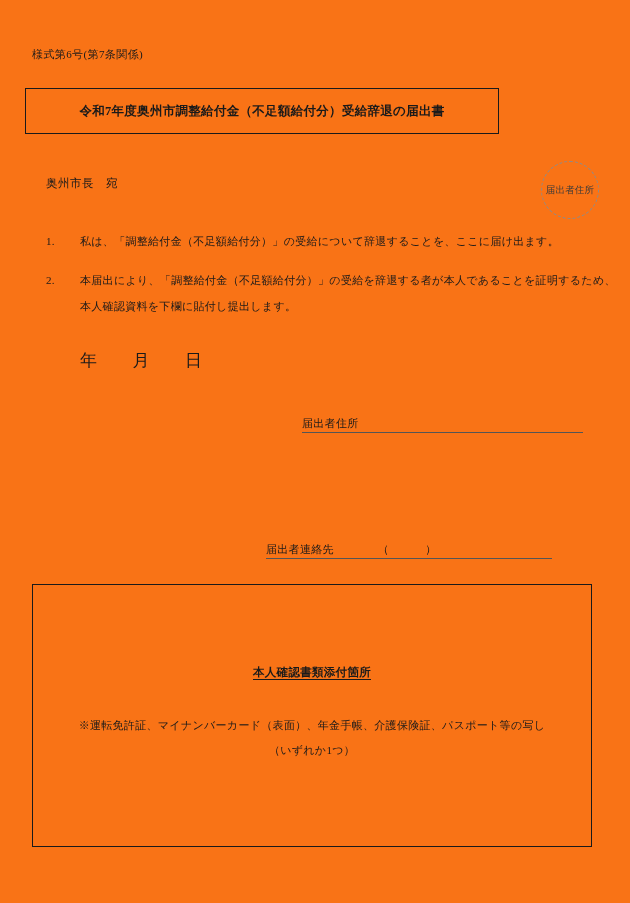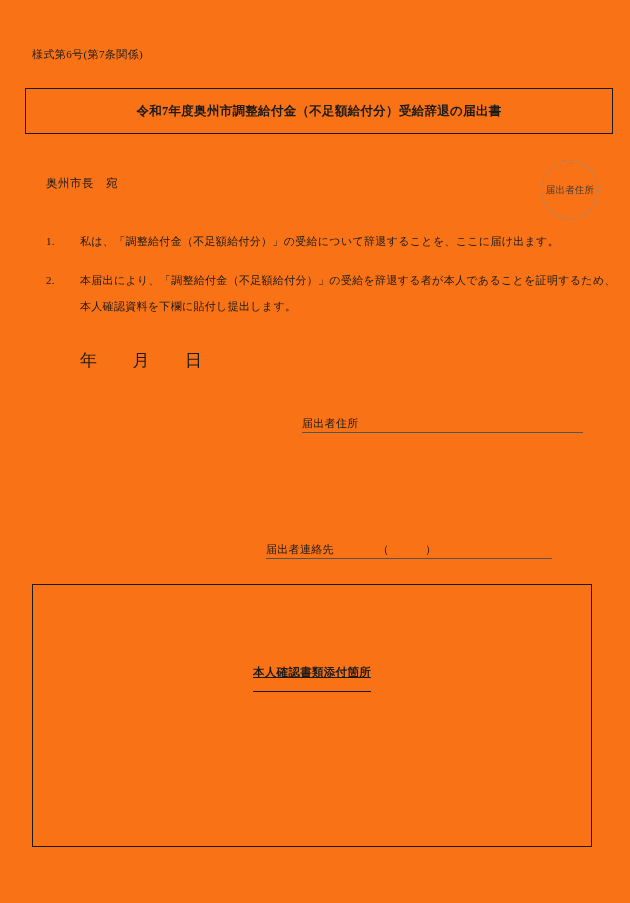--- a/index.html
+++ b/index.html
@@ -27,21 +27,21 @@
     font-size: 11px;
     letter-spacing: 0.4px;
     white-space: nowrap;
   }
 
   
   .title-box {
     position: absolute;
     left: 25px;
     top: 88px;
-    width: 588px;
+    width: 474px;
     height: 46px;
     border: 1.6px solid #1a1a1a;
     box-sizing: border-box;
     display: flex;
     align-items: center;
     justify-content: center;
   }
   .title-text {
     font-size: 12.5px;
     font-weight: bold;
@@ -160,22 +160,21 @@
     left: 0;
     right: 0;
     top: 80px;
     text-align: center;
     font-size: 11.5px;
     font-weight: bold;
     letter-spacing: 0.3px;
   }
   .attach-heading span {
     border-bottom: 1.2px solid #1a1a1a;
-    padding-bottom: 13px;
-    text-decoration: underline;
+    padding-bottom: 1px;
   }
   .attach-note {
     position: absolute;
     left: 0;
     right: 0;
     top: 128px;
     text-align: center;
     font-size: 11px;
     line-height: 25px;
     letter-spacing: 0.3px;
@@ -233,15 +232,19 @@
       <span>（</span>
       <span class="inner-gap"></span>
       <span>）</span>
     </span>
   </div>
 
   <div class="attach-box">
     <div class="attach-heading">
       <span>本人確認書類添付箇所</span>
     </div>
+    <div class="attach-note">
+      <div>※運転免許証、マイナンバーカード（表面）、年金手帳、介護保険証、パスポート等の写し</div>
+      <div>（いずれか1つ）</div>
+    </div>
   </div>
 
 </div>
 
 </body></html>

